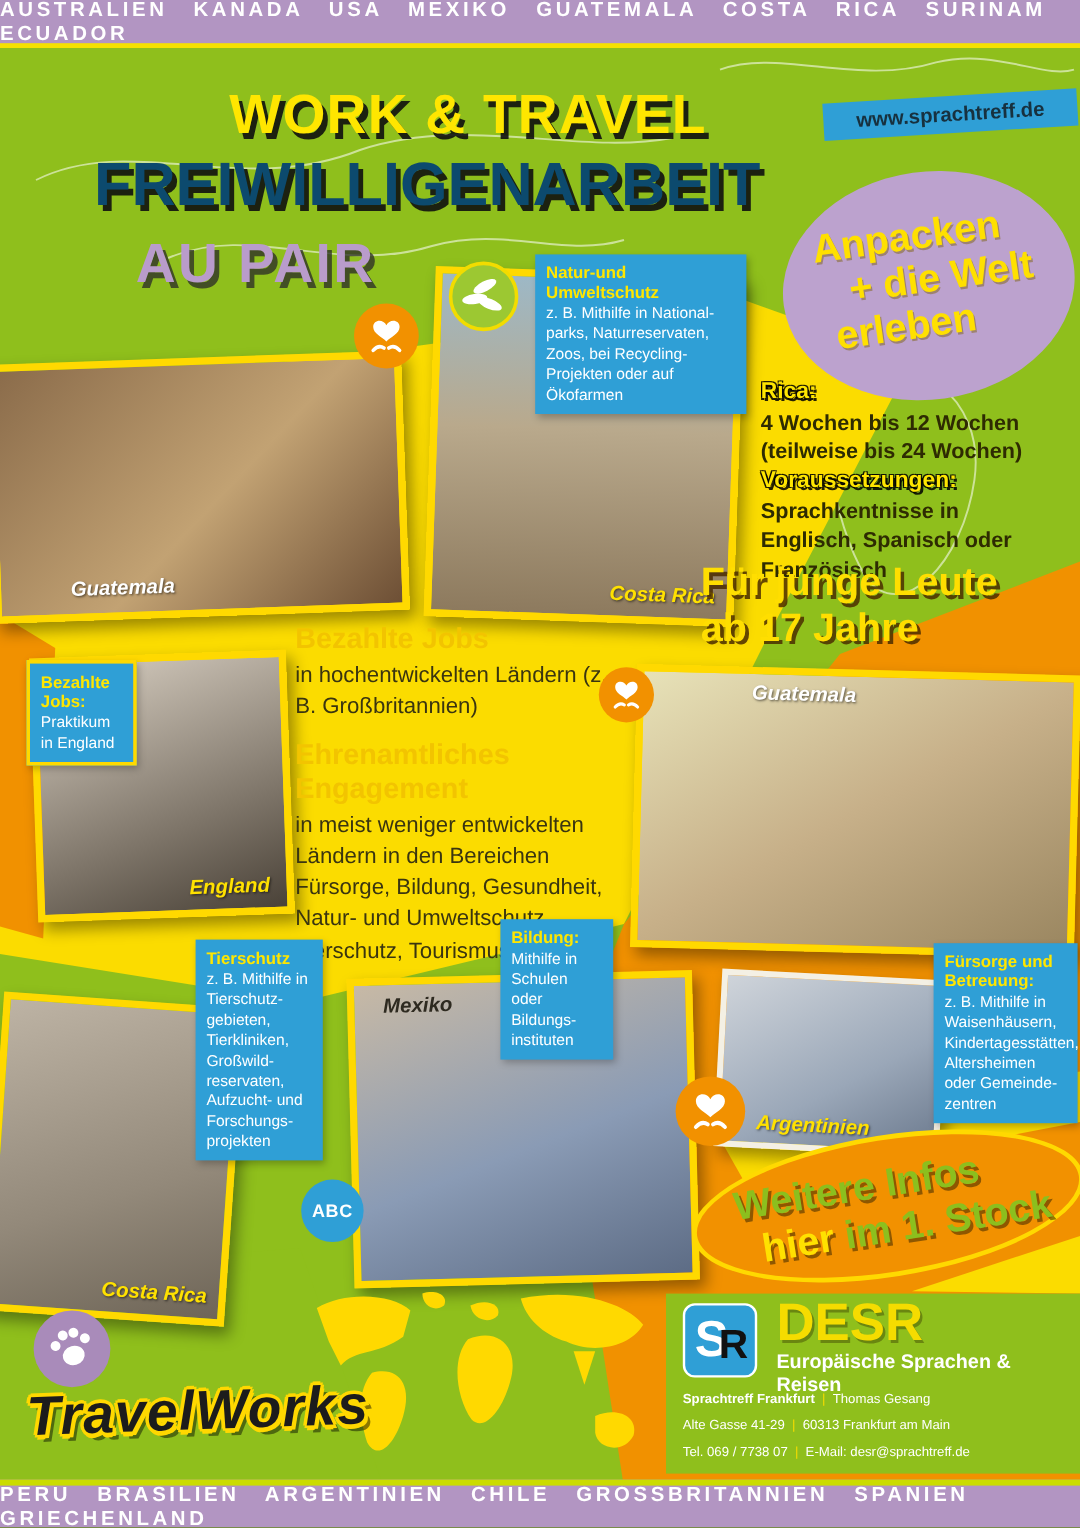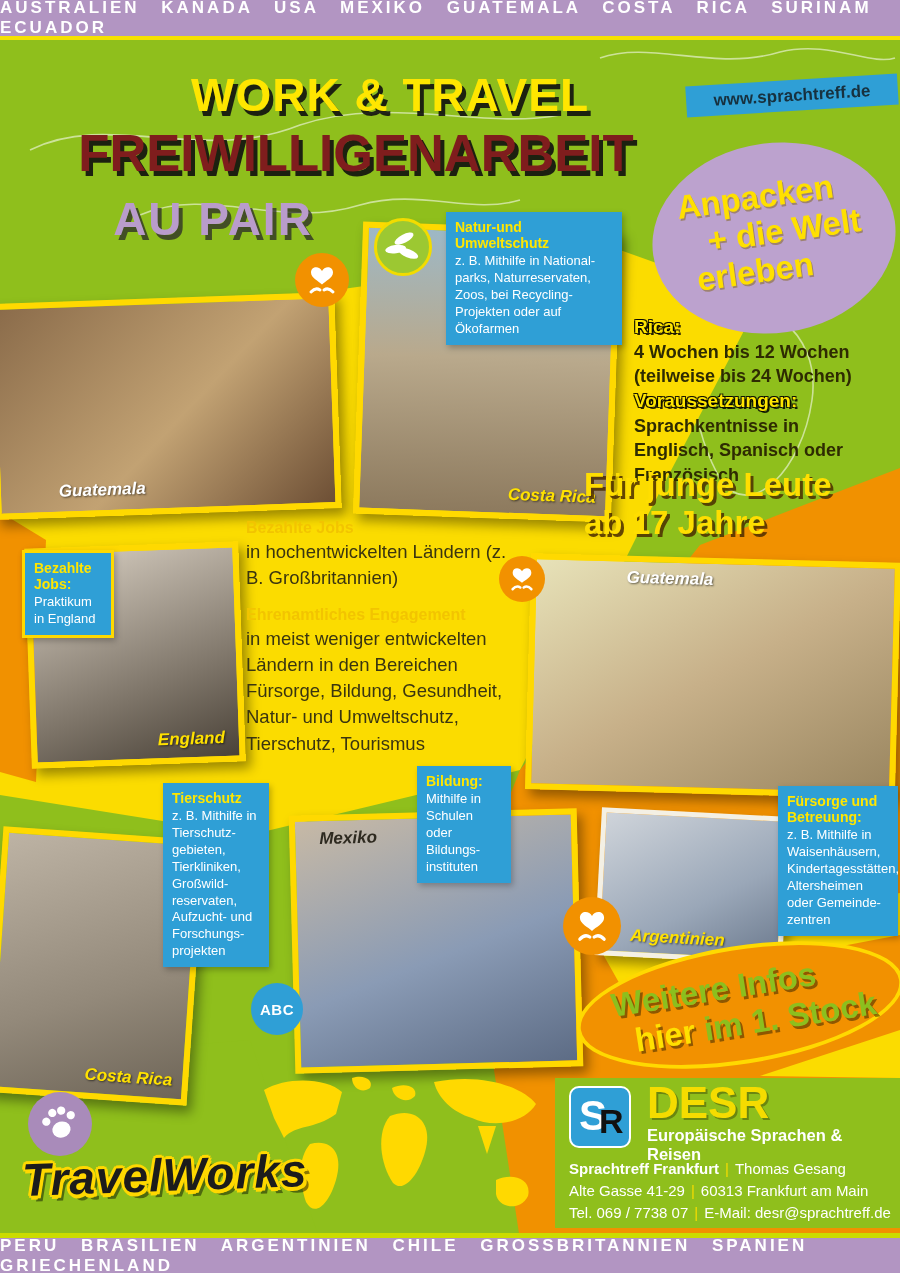--- a/index.html
+++ b/index.html
@@ -14,21 +14,21 @@
   #banner-top{top:0;height:40px;border-bottom:4px solid #F5E100;}
   #banner-bottom{bottom:0;height:40px;border-top:5px solid #CBDC00;}
 
   
   #bg{position:absolute;inset:0;z-index:0;}
 
   
   .big-title{position:absolute;font-weight:bold;white-space:nowrap;z-index:3;}
   #title1{left:150px;top:68px;width:480px;text-align:center;font-size:46px;color:#FFE600;
     text-shadow:4px 5px 0 rgba(15,15,15,.9);letter-spacing:1px;}
-  #title2{left:46px;top:124px;width:620px;text-align:center;font-size:51px;color:#7f1d1d;
+  #title2{left:46px;top:124px;width:620px;text-align:center;font-size:51px;color:#0c4a6e;
     text-shadow:4px 5px 0 rgba(15,15,15,.9);letter-spacing:0px;}
   #title3{left:88px;top:192px;width:250px;text-align:center;font-size:46px;color:#B99CCB;
     text-shadow:4px 5px 0 rgba(40,40,40,.75);letter-spacing:2px;}
 
   
   #site-ribbon{position:absolute;left:686px;top:80px;width:212px;height:31px;background:#2F9FD6;
     transform:rotate(-3.5deg);display:flex;align-items:center;justify-content:center;z-index:3;
     color:#17313f;font-weight:bold;font-size:17px;}
 
   
@@ -92,21 +92,21 @@
   .fact-text{position:absolute;color:#2E2B02;font-weight:bold;font-size:18px;line-height:1.35;z-index:3;}
   #dauer-label{left:634px;top:316px;}
   #dauer-text{left:634px;top:340px;}
   #vor-label{left:634px;top:390px;text-align:center;}
   #vor-text{left:634px;top:414px;}
   #audience{left:584px;top:466px;font-size:33px;line-height:1.15;color:#FFDE00;font-weight:bold;
     position:absolute;z-index:3;text-shadow:3px 3px 0 rgba(75,45,0,.85);white-space:nowrap;}
 
   
   #jobs-block{position:absolute;left:246px;top:519px;width:276px;z-index:3;}
-  .para-title{color:#F2C400;font-weight:bold;font-size:16px;margin:0 0 2px 0;}
+  .para-title{color:#F2C400;font-weight:bold;font-size:24px;margin:0 0 2px 0;}
   .para-body{color:#3A3510;font-size:18.5px;line-height:1.42;margin:0 0 14px 0;}
 
   
   #infos-ellipse{position:absolute;left:575px;top:946px;width:330px;height:118px;background:#F29100;
     border:4px solid #FFD900;border-radius:50%;transform:rotate(-9deg);z-index:4;
     display:flex;flex-direction:column;justify-content:center;padding-left:34px;}
   .infos-l1{color:#8CBF1E;font-weight:bold;font-size:33px;white-space:nowrap;
     text-shadow:2px 3px 0 rgba(60,40,0,.55);}
   .infos-l2{white-space:nowrap;font-weight:bold;font-size:33px;margin-left:18px;
     text-shadow:2px 3px 0 rgba(60,40,0,.55);}
@@ -114,21 +114,21 @@
   .infos-l2 .rest{color:#8CBF1E;}
 
   
   #desr-panel{position:absolute;left:555px;top:1078px;width:345px;height:150px;background:#8FBF1C;z-index:6;padding:8px 0 0 14px;}
   #desr-logo{position:absolute;left:14px;top:8px;width:62px;height:62px;background:#2F9FD6;border-radius:10px;border:2px solid #fff;}
   #desr-logo .s{position:absolute;left:8px;top:4px;color:#fff;font-size:42px;font-weight:bold;}
   #desr-logo .r{position:absolute;left:28px;top:14px;color:#111;font-size:34px;font-weight:bold;}
   #desr-name{position:absolute;left:92px;top:0px;color:#F5DC00;font-size:44px;font-weight:bold;
     text-shadow:2px 2px 0 rgba(50,50,0,.4);}
   #desr-sub{position:absolute;left:92px;top:48px;color:#fff;font-weight:bold;font-size:16.5px;}
-  .contact-line{position:absolute;left:14px;color:#fff;font-size:15px;white-space:nowrap;}
+  .contact-line{position:absolute;left:14px;color:#fff;font-size:11px;white-space:nowrap;}
   .contact-line .sep{color:#F5DC00;padding:0 6px;}
   .contact-line .b{font-weight:bold;}
   #cl1{top:82px;}#cl2{top:104px;}#cl3{top:126px;}
 
   
   #travelworks{position:absolute;left:22px;top:1148px;z-index:6;transform:rotate(-2deg);
     font-size:46px;font-weight:bold;font-style:italic;color:#1c1c1c;letter-spacing:1px;
     text-shadow:-2px -2px 0 #FFD800,2px -2px 0 #FFD800,-2px 2px 0 #FFD800,3px 3px 0 #FFD800,
       -3px 0 0 #FFD800,3px 0 0 #FFD800,0 -3px 0 #FFD800,0 4px 0 #FFD800,5px 6px 0 rgba(0,0,0,.45);}
 

